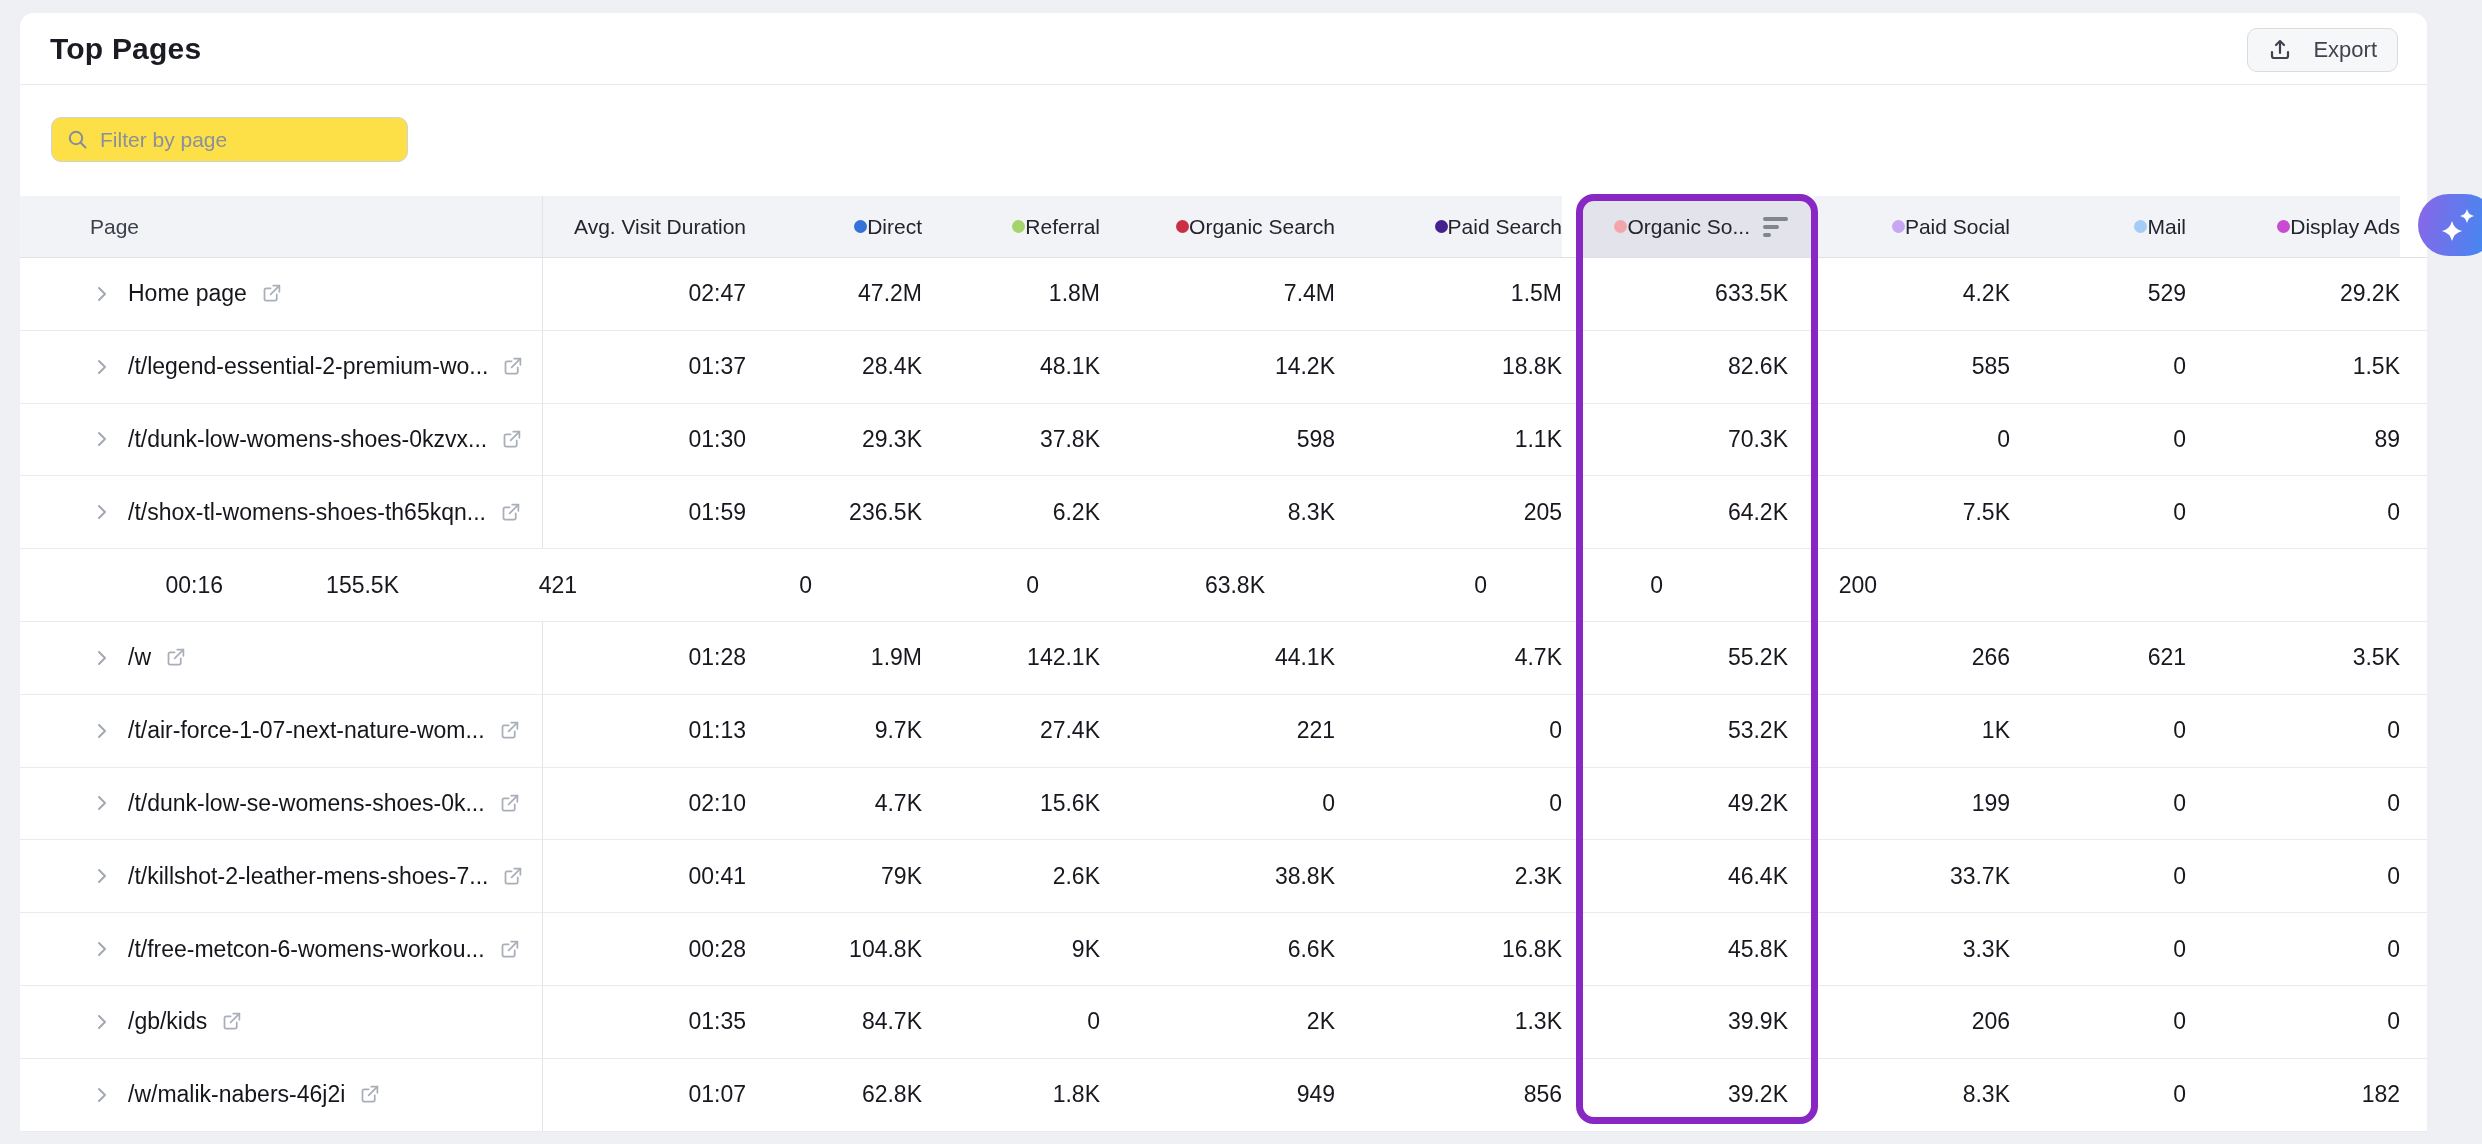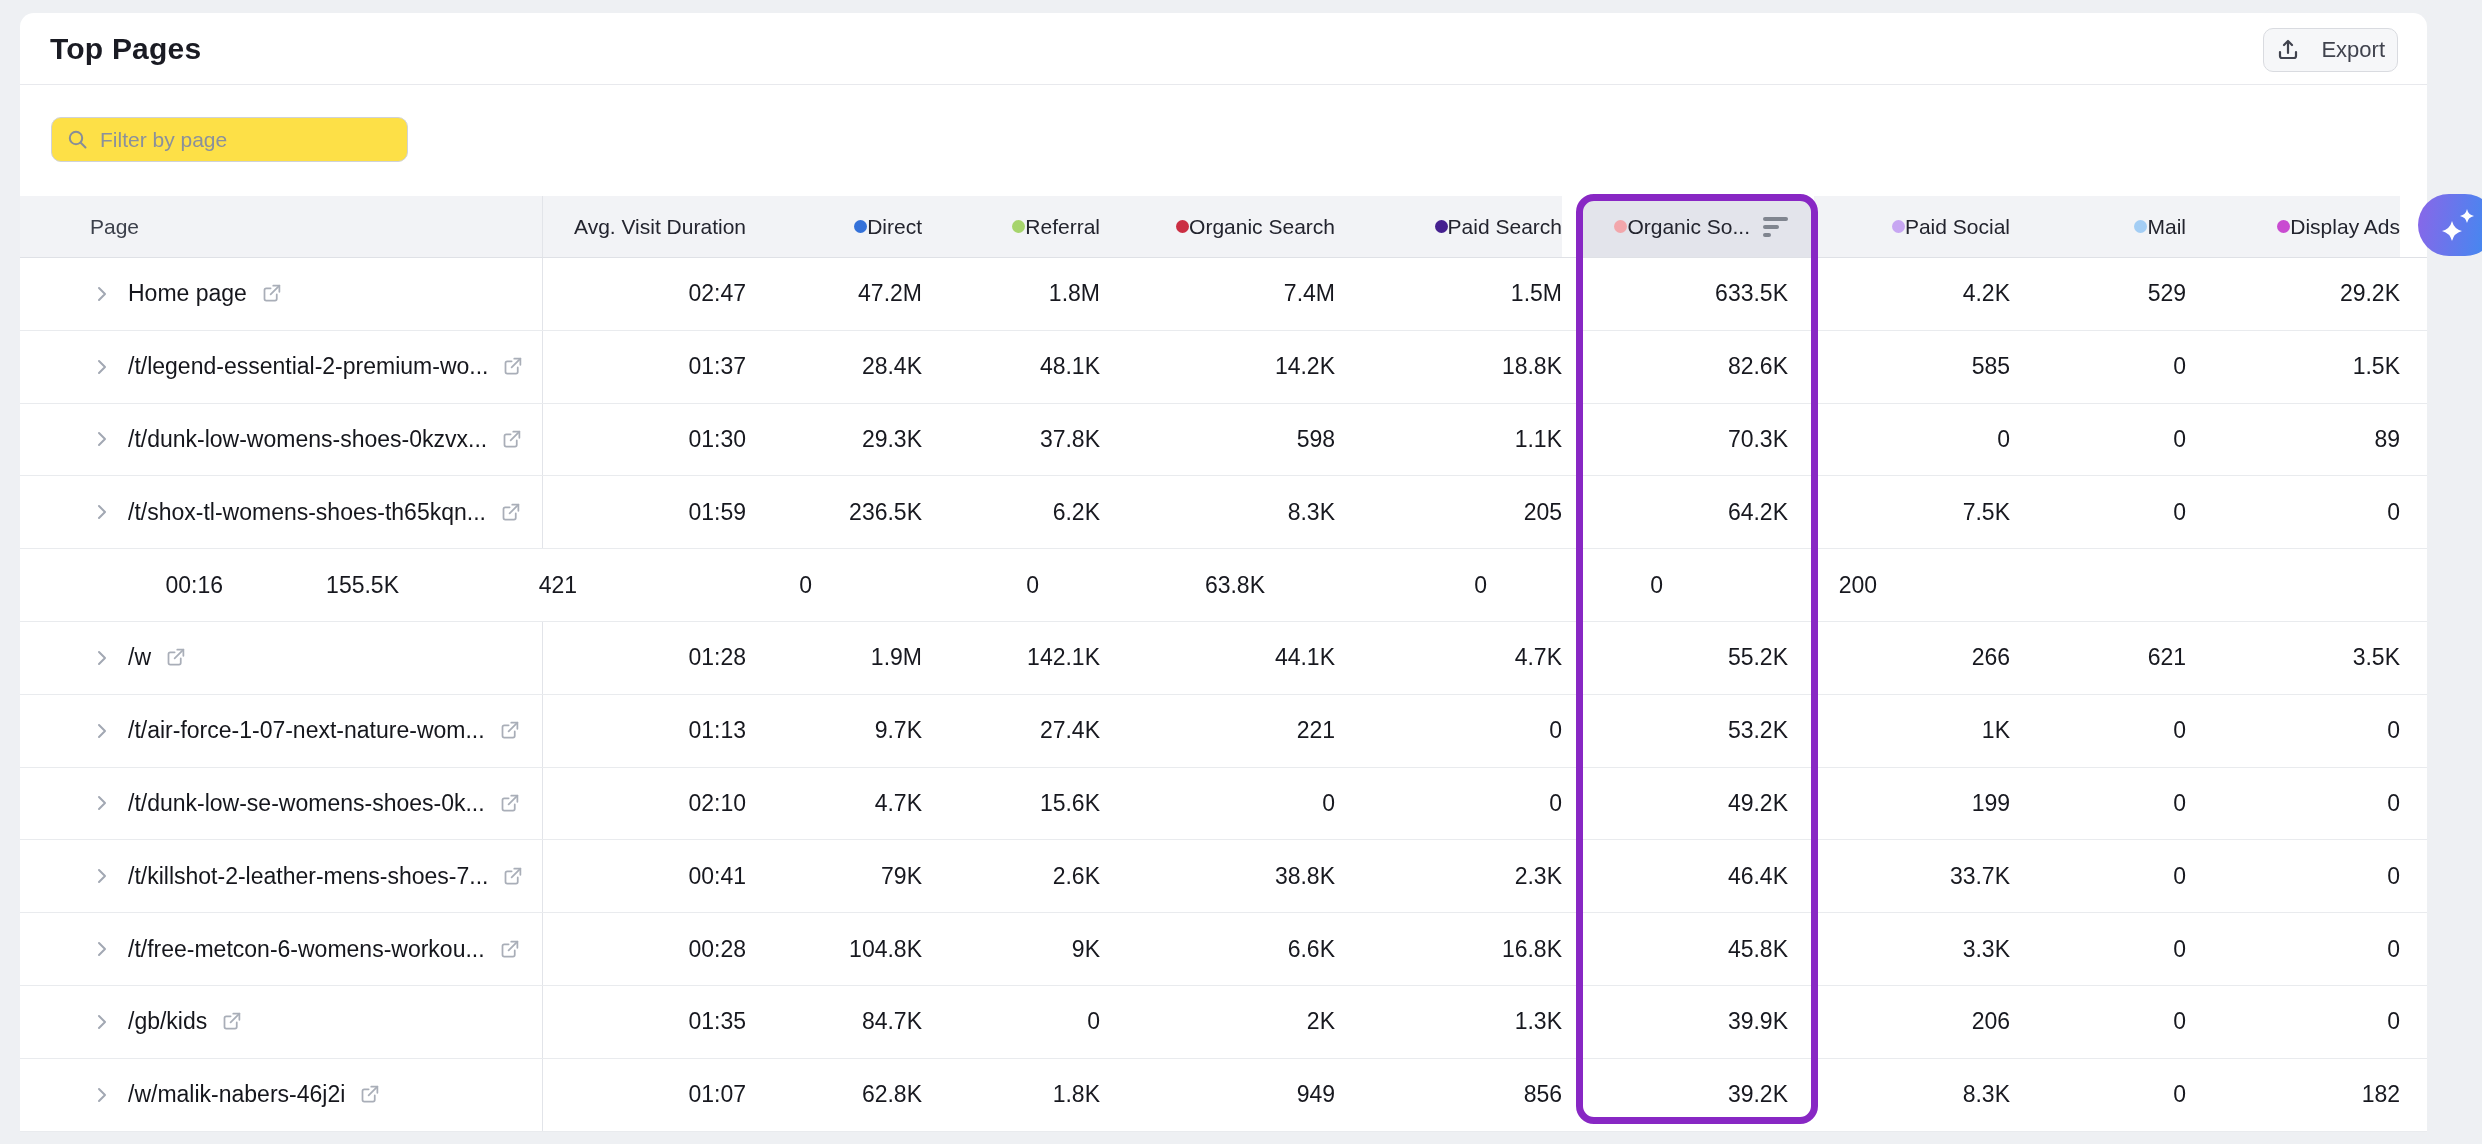--- a/index.html
+++ b/index.html
@@ -21,21 +21,21 @@
   .card-header {
     position: relative;
     height: 72px;
     display: flex; align-items: center;
     padding-left: 30px;
     border-bottom: 1px solid #e8e9ed;
   }
   .card-title { font-size: 30px; font-weight: 700; color: #1a1b23; letter-spacing: 0.2px; }
   .export-btn {
     position: absolute; right: 29px; top: 15px;
-    height: 44px; padding: 0 12px;
+    height: 44px; padding: 0 20px;
     display: flex; align-items: center; gap: 21px;
     background: #f6f7f9;
     border: 1px solid #d9dbe0;
     border-radius: 10px;
     font-size: 22px; color: #40434e;
     cursor: pointer;
   }
   .export-btn svg { display: block; }
   
   .filter-box {

